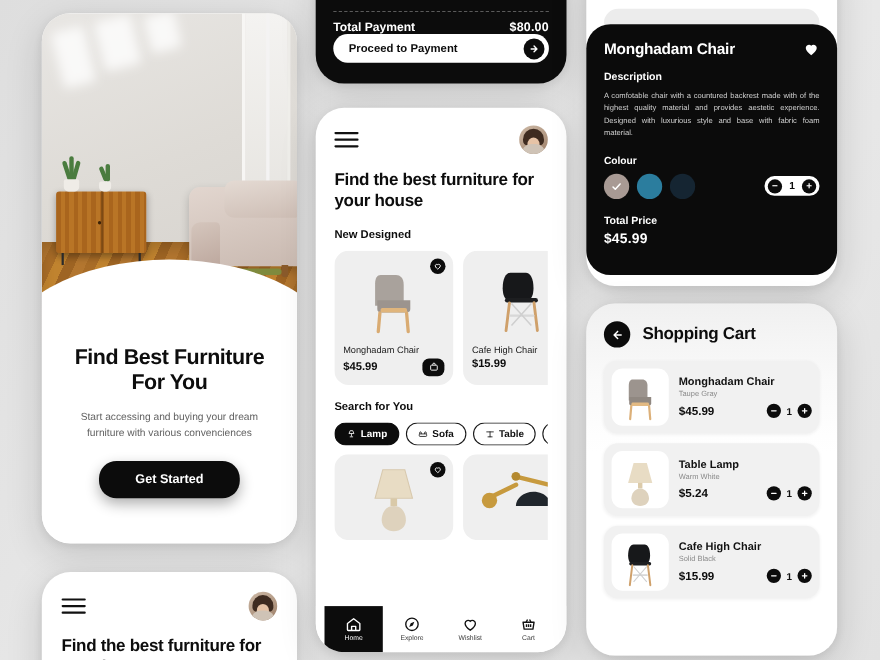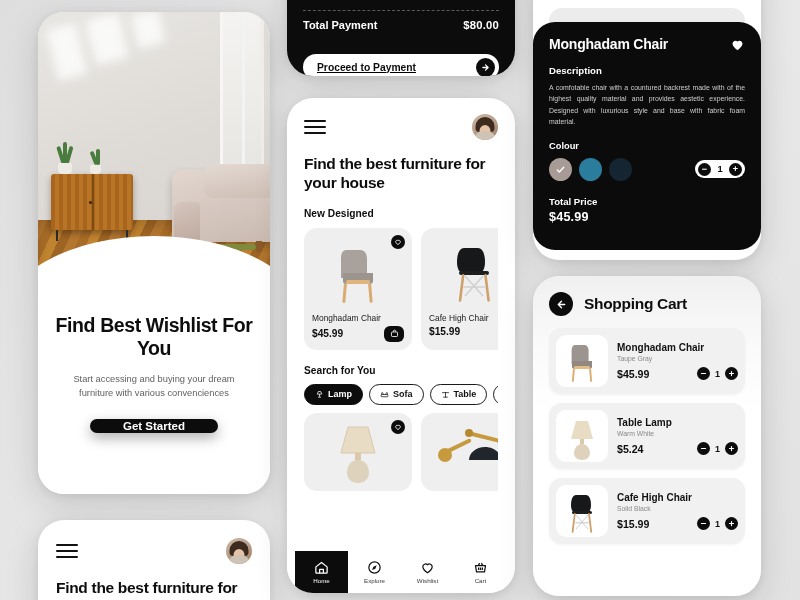--- a/index.html
+++ b/index.html
@@ -50,36 +50,36 @@
   .sofa-back{position:absolute;right:0;top:-6px;width:72px;height:34px;background:linear-gradient(170deg,#e4dad3,#cdbdb4);border-radius:9px;}
   .sofa-leg{position:absolute;bottom:-10px;width:6px;height:11px;background:#8a5a2b;border-radius:0 0 3px 3px;}
   .sidetbl{position:absolute;right:14px;bottom:62px;width:40px;height:6px;border-radius:3px;background:#7f8a3d;}
   .sidetbl-leg{position:absolute;left:16px;top:5px;width:3px;height:52px;background:#c79a3e;transform:rotate(4deg);}
   .hero-fade{position:absolute;left:-16%;bottom:-96px;width:132%;height:172px;background:#fff;border-radius:50%;}
 
   .s1-body{position:absolute;left:0;right:0;bottom:0;top:268px;background:#fff;
     padding:34px 16px 0;text-align:center;}
   .s1-title{font-size:19.5px;font-weight:700;color:#0d0d0d;line-height:1.2;letter-spacing:-.4px;}
   .s1-sub{margin-top:11px;font-size:9.3px;color:#616161;line-height:1.55;padding:0 10px;}
-  .s1-btn{margin:18px auto 0;width:128px;height:14px;border-radius:16px;background:#0c0c0c;color:#fff;
+  .s1-btn{margin:18px auto 0;width:128px;height:34px;border-radius:16px;background:#0c0c0c;color:#fff;
     font-size:11.5px;font-weight:700;display:flex;align-items:center;justify-content:center;
     box-shadow:0 5px 13px rgba(0,0,0,.32);cursor:pointer;}
 
   
   #s1b { left:38px; top:520px; width:232px; height:120px; }
   .s1b-pad{padding:18px 18px 0;}
 
   
   #s2 { left:287px; top:-34px; width:228px; height:110px; background:#0c0c0c; border-radius:26px; }
   .dash{position:absolute;left:16px;right:16px;top:44px;border-top:1.3px dashed #5a5a5a;}
   .pay-row{position:absolute;left:16px;right:16px;top:53px;display:flex;justify-content:space-between;align-items:center;}
   .pay-lbl{color:#fff;font-size:11px;font-weight:700;}
   .pay-val{color:#fff;font-size:11.3px;font-weight:700;letter-spacing:.2px;margin-left:28px;}
-  .pay-btn{position:absolute;left:16px;right:16px;top:88px;height:26px;background:#fff;border-radius:14px;
-    display:flex;align-items:center;padding:0 4px 0 14px;cursor:pointer;text-decoration:underline;}
+  .pay-btn{position:absolute;left:16px;right:16px;top:65px;height:26px;background:#fff;border-radius:14px;
+    display:flex;align-items:center;padding:0 4px 0 14px;cursor:pointer;}
   .pay-btn-txt{flex:1;font-size:10.3px;font-weight:700;color:#0c0c0c;}
   .pay-arrow{width:19px;height:19px;border-radius:50%;background:#0c0c0c;display:flex;align-items:center;justify-content:center;}
 
   
   #s3 { left:287px; top:98px; width:228px; height:495px; }
   .s3-top{padding:16px 17px 0;}
   .row-sb{display:flex;justify-content:space-between;align-items:center;}
   .burger{width:22px;cursor:pointer;}
   .burger span{display:block;height:2.1px;background:#111;border-radius:2px;margin-bottom:4px;}
   .burger span:last-child{margin-bottom:0;}
@@ -193,21 +193,21 @@
         </div>
         <div class="plant" style="left:52px">
           <div class="leaf" style="left:2px;height:14px;transform:rotate(-22deg)"></div>
           <div class="leaf" style="left:6px;height:16px"></div>
           <div class="pot" style="width:11px;height:9px"></div>
         </div>
       </div>
       <div class="hero-fade"></div>
     </div>
     <div class="s1-body">
-      <div class="s1-title">Find Best Wishlist For You</div>
+      <div class="s1-title">Find Best Furniture For You</div>
       <div class="s1-sub">Start accessing and buying your dream furniture with various convenciences</div>
       <div class="s1-btn">Get Started</div>
     </div>
   </div>
 
   <div class="phone" id="s1b">
     <div class="s1b-pad">
       <div class="row-sb">
         <div class="burger">
             <span></span>

